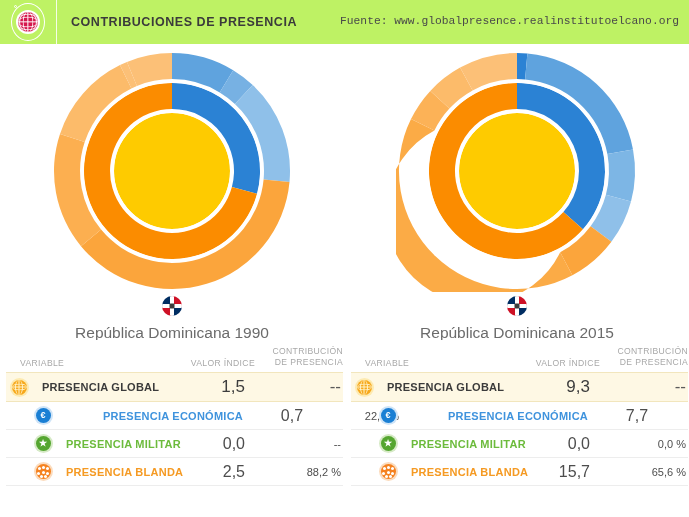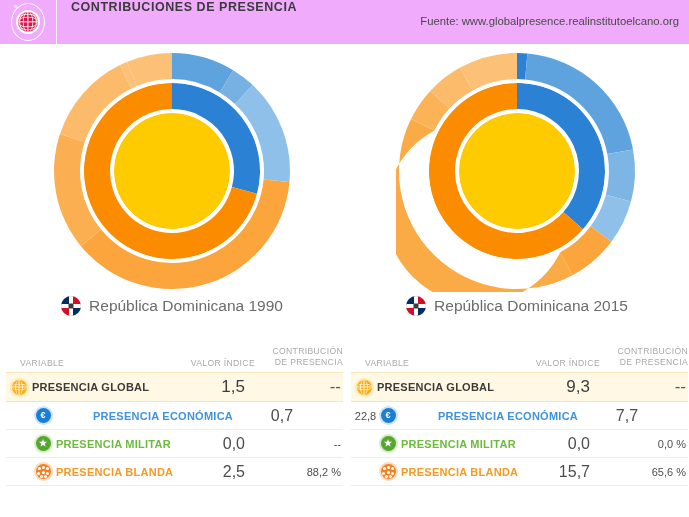--- a/index.html
+++ b/index.html
@@ -10,22 +10,22 @@
     font-family: "Liberation Sans", sans-serif;
     overflow: hidden;
   }
 
   #page { position: relative; width: 689px; height: 517px; background: #fff; }
 
   
   #header {
     position: absolute; top: 0; left: 0;
     width: 689px; height: 44px;
-    background: #f0abfc;
-    display: flex; 
+    background: #bef264;
+    display: flex; align-items: center;
   }
   .logo-wrap {
     width: 56px; height: 44px;
     display: flex; align-items: center; justify-content: center;
     flex: 0 0 56px;
   }
   .logo-outer {
     position: relative;
     width: 34px; height: 38px;
     border: 1.6px solid #ffffff;
@@ -89,20 +89,21 @@
     letter-spacing: .55px;
     color: #3b3b3b;
     white-space: nowrap;
   }
   #header-source {
     position: absolute;
     right: 10px; top: 15px;
     font-size: 11.3px;
     color: #4a4a4a;
     white-space: nowrap;
+    font-family: Liberation Mono, monospace;
   }
 
   
   #charts {
     position: absolute; top: 44px; left: 0;
     width: 689px; height: 296px;
     background: #fff;
   }
   .chart-col {
     position: absolute; top: 0;
@@ -118,20 +119,21 @@
     width: 242px; height: 242px;
   }
   .donut-holder svg { display: block; width: 242px; height: 242px; }
 
   .country-label {
     position: absolute;
     left: 0; top: 252px;
     width: 100%;
     display: flex; align-items: center; justify-content: center;
     gap: 8px;
+    flex-direction: column;
   }
   .flag {
     position: relative;
     width: 20px; height: 20px;
     border-radius: 50%;
     overflow: hidden;
     background: #fff;
     flex: 0 0 20px;
   }
   .flag .q { position: absolute; width: 50%; height: 50%; }
@@ -205,21 +207,21 @@
     height: 30px;
   }
   .trow .icon-cell {
     flex: 0 0 22px;
     display: flex; align-items: center; justify-content: center;
     margin-left: 2px;
   }
   .trow.sub .icon-cell { margin-left: 26px; }
   .trow .name-cell {
     flex: 1 1 auto;
-    padding-left: 2px;
+    padding-left: 12px;
     font-size: 11px;
     font-weight: bold;
     letter-spacing: .25px;
     white-space: nowrap;
   }
   .trow .val-cell {
     flex: 0 0 74px;
     text-align: right;
     padding-right: 14px;
     color: #4d4d4d;

